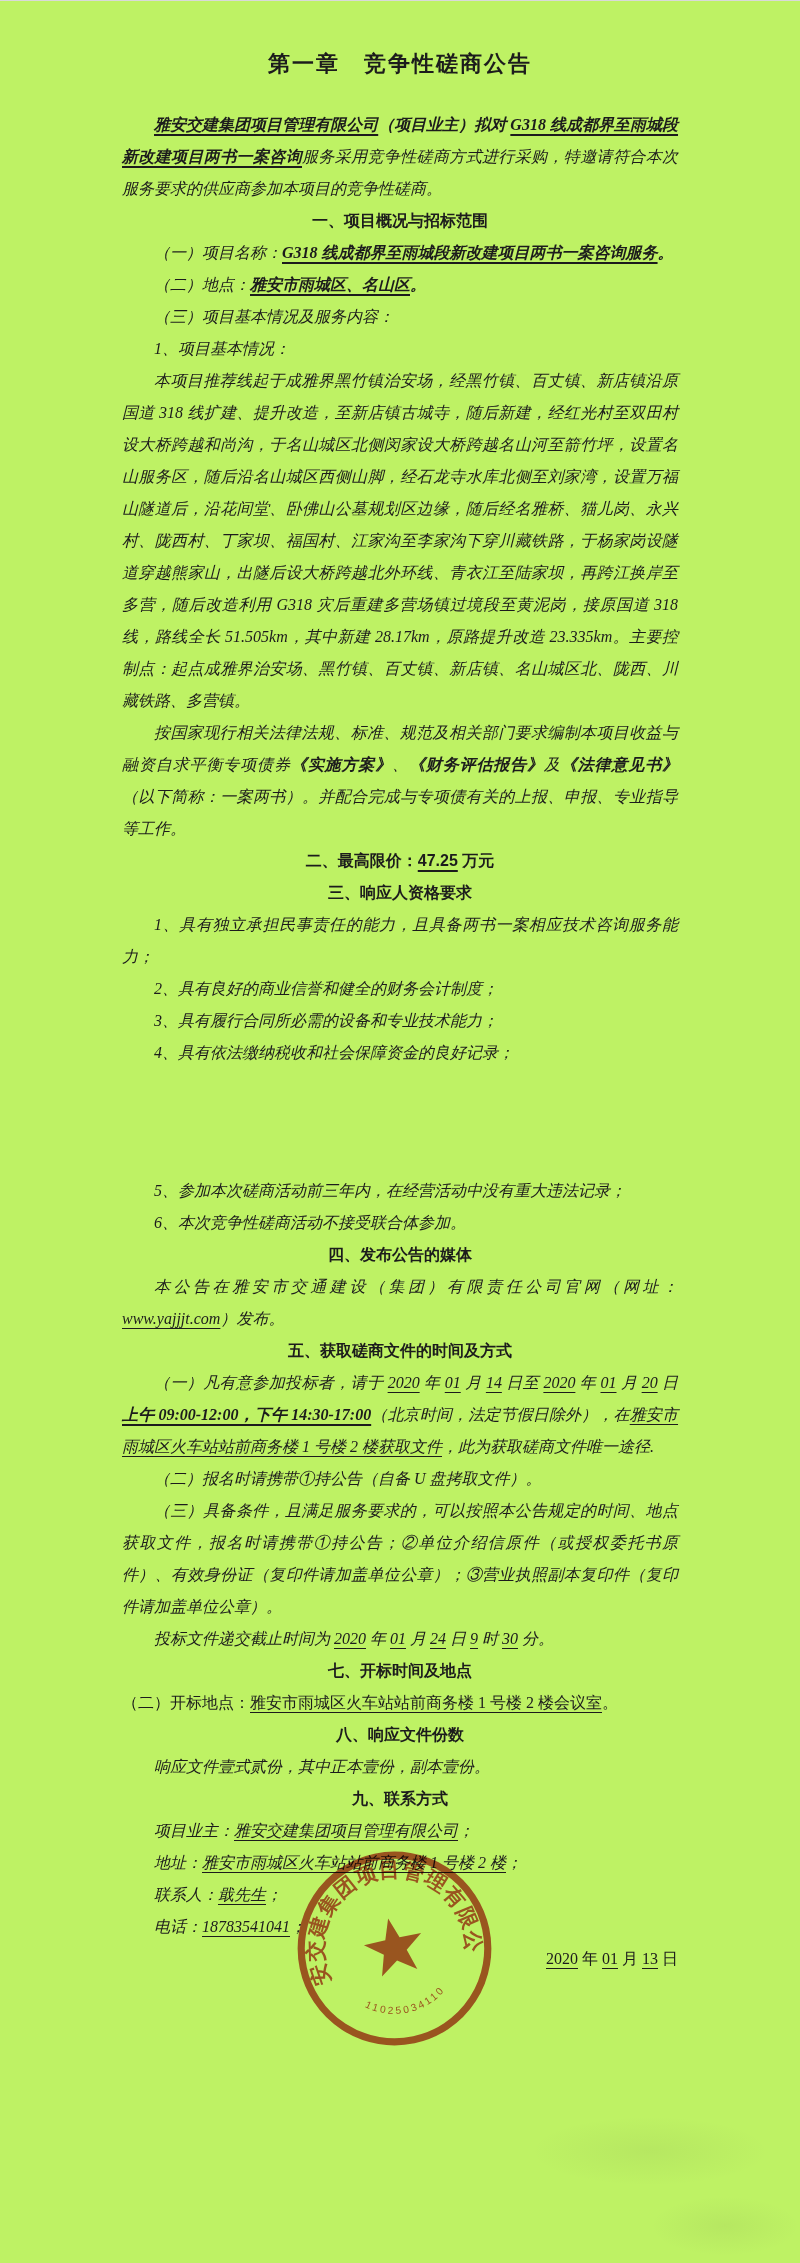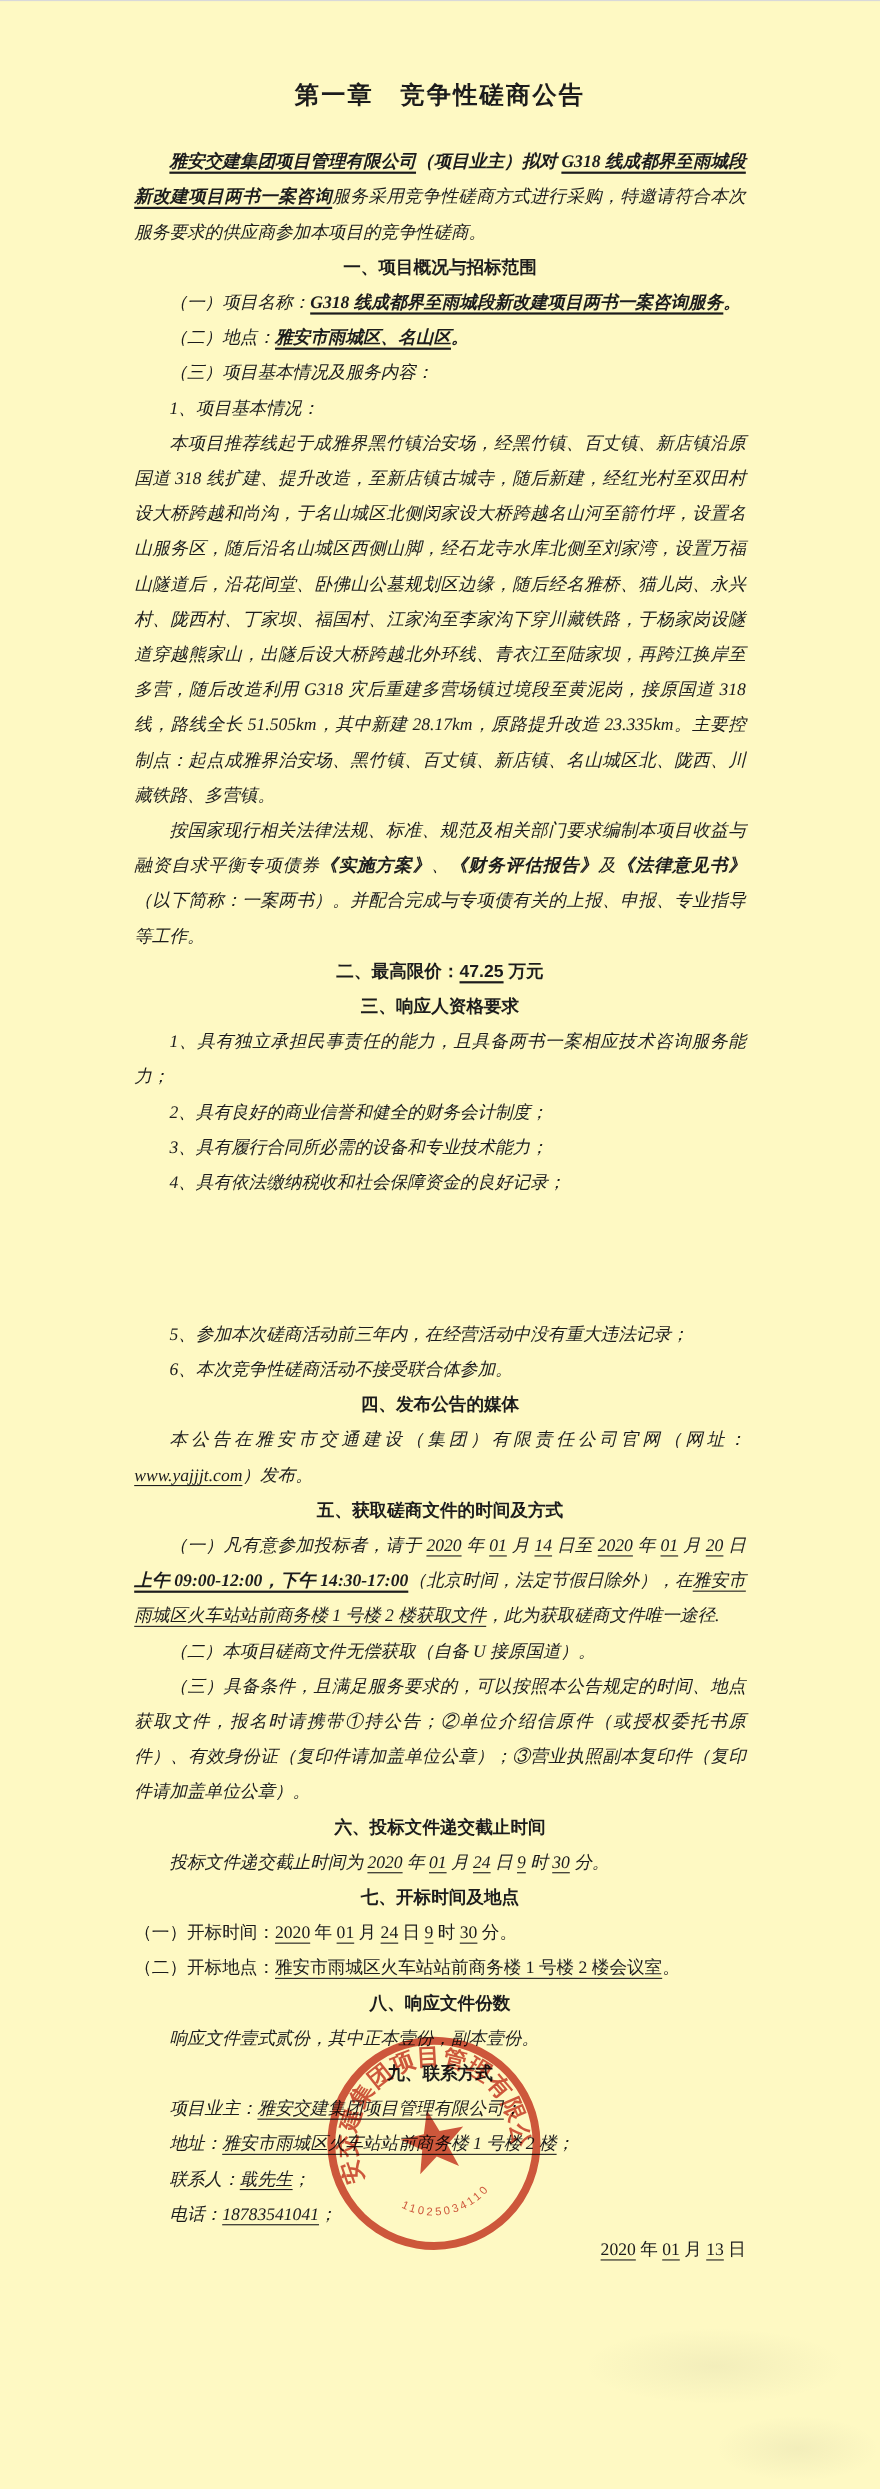--- a/index.html
+++ b/index.html
@@ -1,23 +1,23 @@
 <!DOCTYPE html>
 <html lang="zh"><head>
 <meta charset="utf-8">
 <style>
   * { margin:0; padding:0; box-sizing:border-box; }
   html,body { background:#ffffff; }
   .page {
     position:relative;
     width:800px; height:2263px;
     margin:0 auto;
-    background:#fef9c3;
+    background:#bef264;
     border-top:1px solid #d9d9d9;
-    padding:71px 122px 0 122px;
+    padding:48px 122px 0 122px;
     font-family:"Liberation Serif","DejaVu Serif",serif;
     color:#1c1c1c;
     font-size:16px;
     line-height:32px;
     overflow:hidden;
   }
   main p { text-align:justify; }
   p.title {
     text-align:center;
     font-family:"Liberation Sans","DejaVu Sans",sans-serif;
@@ -75,26 +75,24 @@
       <p class="p"><span>1、具有独立承担民事责任的能力，且具备两书一案相应技术咨询服务能力；</span></p>
       <p class="p"><span>2、具有良好的商业信誉和健全的财务会计制度；</span></p>
       <p class="p"><span>3、具有履行合同所必需的设备和专业技术能力；</span></p>
       <p class="p"><span>4、具有依法缴纳税收和社会保障资金的良好记录；</span></p>
       <p class="p gap"><span>5、参加本次磋商活动前三年内，在经营活动中没有重大违法记录；</span></p>
       <p class="p"><span>6、本次竞争性磋商活动不接受联合体参加。</span></p>
       <p class="h"><span>四、发布公告的媒体</span></p>
       <p class="p"><span>本公告在雅安市交通建设（集团）有限责任公司官网（网址：</span><span class="u">www.yajjjt.com</span><span>）发布。</span></p>
       <p class="h"><span>五、获取磋商文件的时间及方式</span></p>
       <p class="p"><span>（一）凡有意参加投标者，请于 </span><span class="u">2020</span><span> 年 </span><span class="u">01</span><span> 月 </span><span class="u">14</span><span> 日至 </span><span class="u">2020</span><span> 年 </span><span class="u">01</span><span> 月 </span><span class="u">20</span><span> 日</span><span class="b u">上午 09:00-12:00，下午 14:30-17:00</span><span>（北京时间，法定节假日除外），在</span><span class="u">雅安市雨城区火车站站前商务楼 1 号楼 2 楼获取文件</span><span>，此为获取磋商文件唯一途径.</span></p>
-      <p class="p"><span>（二）本项目磋商文件无偿获取（自备 U 接原国道）。</span></p>
+      <p class="p"><span>（二）报名时请携带①持公告（自备 U 盘拷取文件）。</span></p>
       <p class="p"><span>（三）具备条件，且满足服务要求的，可以按照本公告规定的时间、地点获取文件，报名时请携带①持公告；②单位介绍信原件（或授权委托书原件）、有效身份证（复印件请加盖单位公章）；③营业执照副本复印件（复印件请加盖单位公章）。</span></p>
-      <p class="h"><span>六、投标文件递交截止时间</span></p>
       <p class="p"><span>投标文件递交截止时间为 </span><span class="u">2020</span><span> 年 </span><span class="u">01</span><span> 月 </span><span class="u">24</span><span> 日 </span><span class="u">9</span><span> 时 </span><span class="u">30</span><span> 分。</span></p>
       <p class="h"><span>七、开标时间及地点</span></p>
-      <p class="pn"><span>（一）开标时间：</span><span class="u">2020</span><span> 年 </span><span class="u">01</span><span> 月 </span><span class="u">24</span><span> 日 </span><span class="u">9</span><span> 时 </span><span class="u">30</span><span> 分。</span></p>
       <p class="pn"><span>（二）开标地点：</span><span class="u">雅安市雨城区火车站站前商务楼 1 号楼 2 楼会议室</span><span>。</span></p>
       <p class="h"><span>八、响应文件份数</span></p>
       <p class="p"><span>响应文件壹式贰份，其中正本壹份，副本壹份。</span></p>
       <p class="h"><span>九、联系方式</span></p>
       <p class="p"><span>项目业主：</span><span class="u">雅安交建集团项目管理有限公司</span><span>；</span></p>
       <p class="p"><span>地址：</span><span class="u">雅安市雨城区火车站站前商务楼 1 号楼 2 楼</span><span>；</span></p>
       <p class="p"><span>联系人：</span><span class="u">戢先生</span><span>；</span></p>
       <p class="p"><span>电话：</span><span class="u">18783541041</span><span>；</span></p>
       <p class="right"><span class="u">2020</span><span> 年 </span><span class="u">01</span><span> 月 </span><span class="u">13</span><span> 日</span></p>
     </main>

